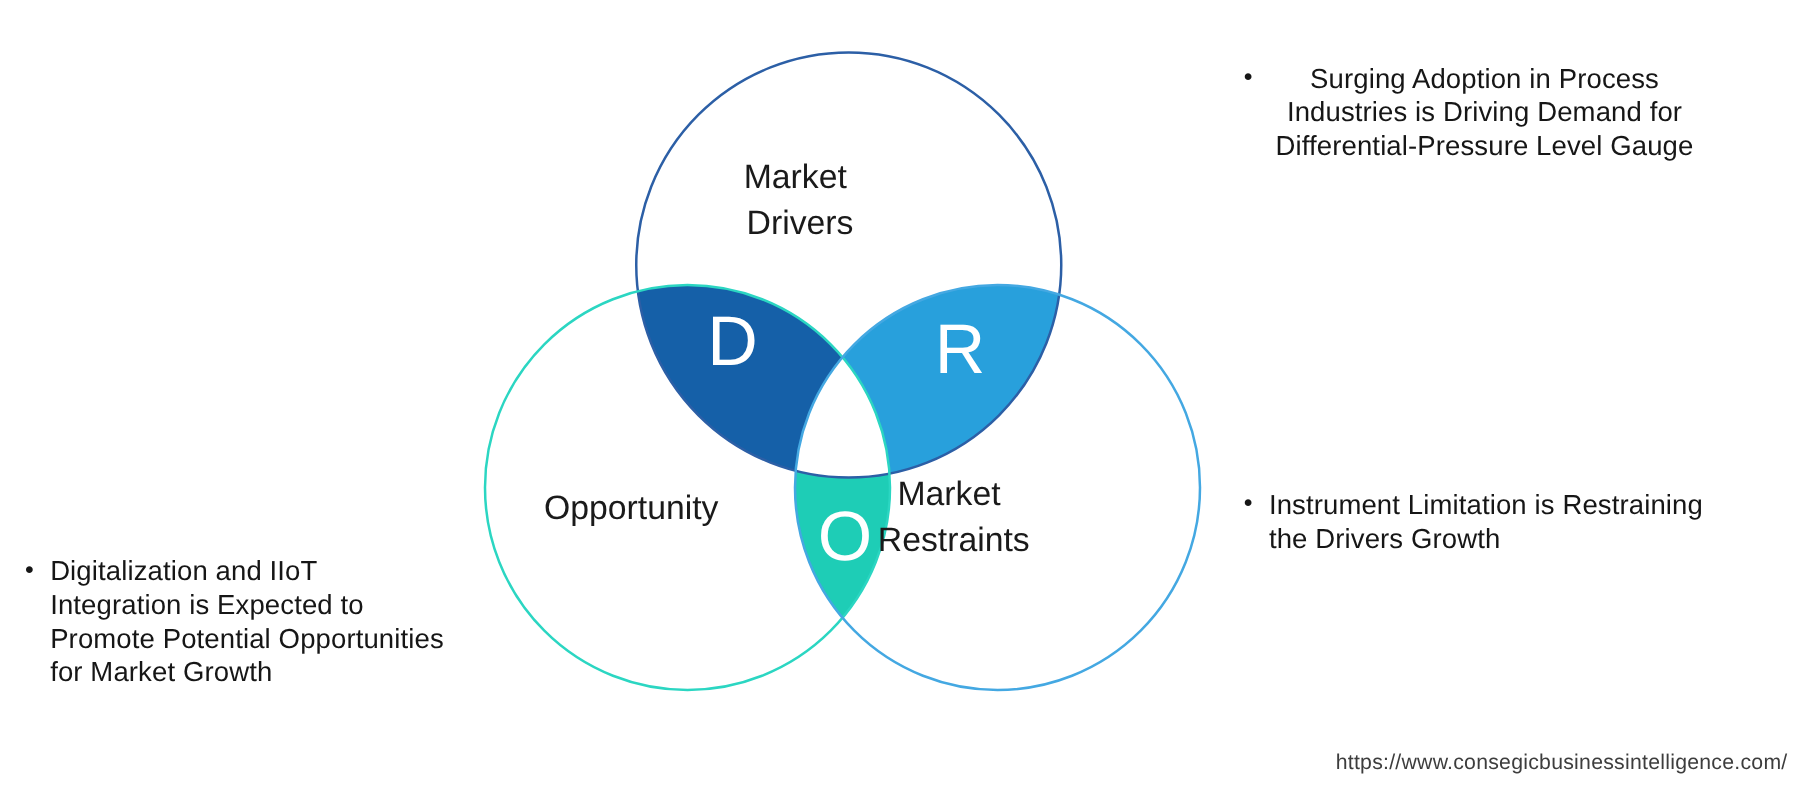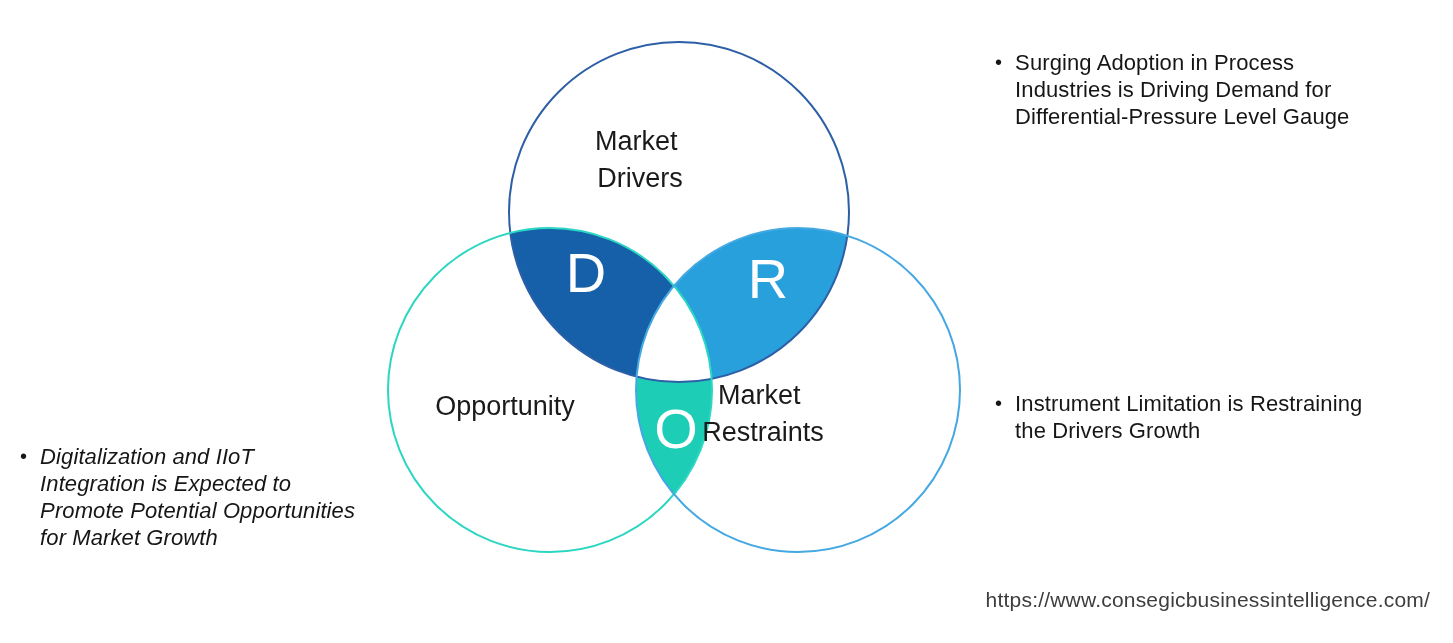--- a/index.html
+++ b/index.html
@@ -21,29 +21,29 @@
     letter-spacing:0.1px;
   }
   .bullet .dot{
     flex:0 0 auto;
     margin-right:13px;
     font-size:20px;
     line-height:27px;
   }
   .bullet .txt{flex:0 1 auto;}
   .b-drivers{left:995px;top:49px;}
-  .b-drivers .txt{width:345px;}
+  .b-drivers .txt{width:345px;text-align:center;}
   .b-restraints{left:995px;top:390px;}
   .b-restraints .txt{width:360px;}
   .b-opportunity{left:20px;top:443px;}
-  .b-opportunity .txt{width:320px;font-style:italic;}
+  .b-opportunity .txt{width:320px;}
   .footer-url{
     position:absolute;
-    right:23px;top:588px;
-    font-size:21px;
+    right:23px;top:600px;
+    font-size:17px;
     color:#3d3d3d;
     letter-spacing:0.2px;
   }
   svg text{font-family:"Liberation Sans",sans-serif;}
 </style>
 </head>
 <body>
 
 <div class="canvas">
 

